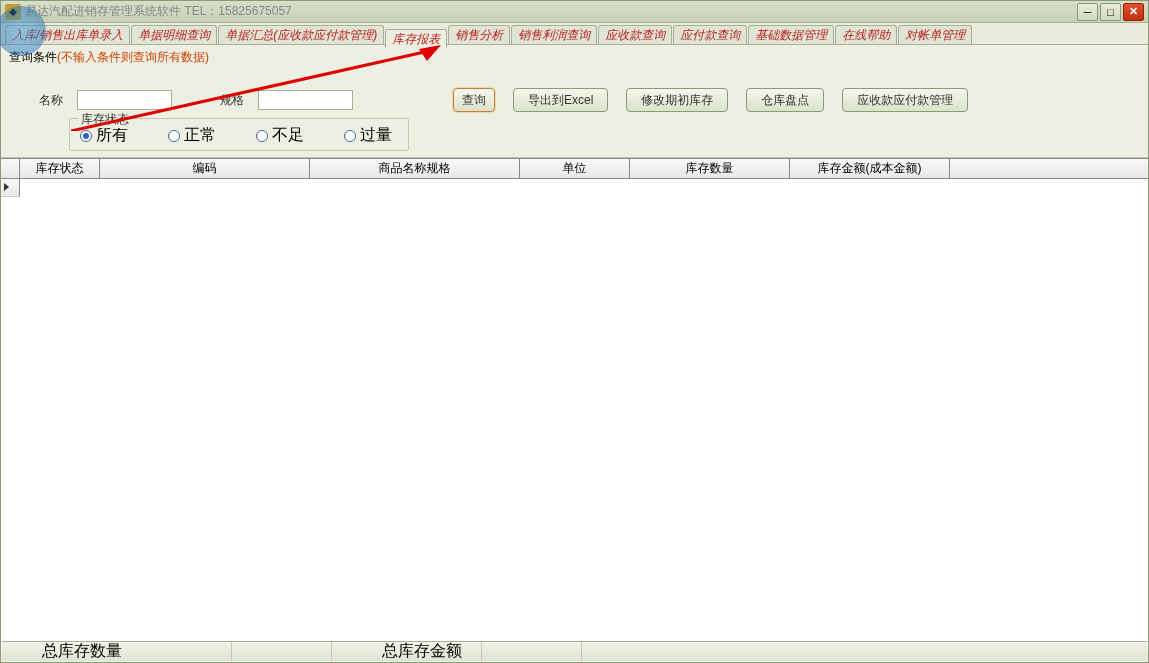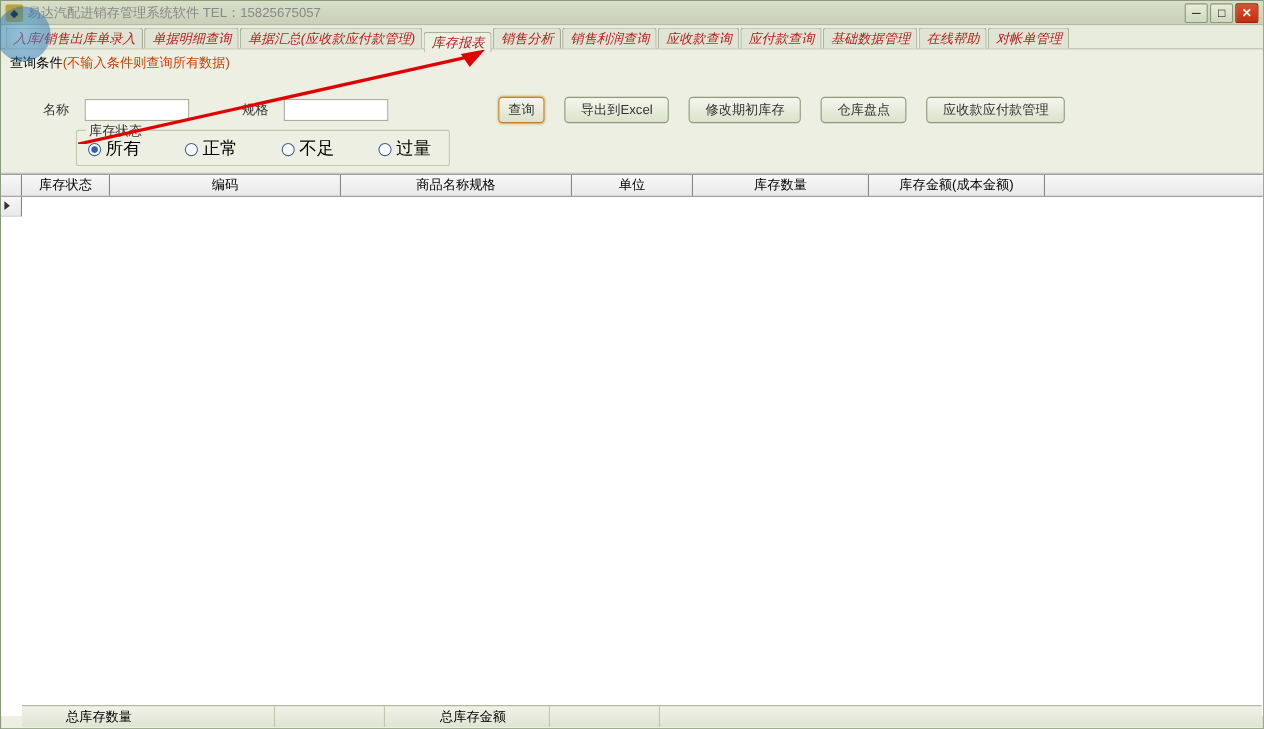--- a/index.html
+++ b/index.html
@@ -36,21 +36,21 @@
     .radio-dot.selected::after { content: ''; width: 6px; height: 6px; background: #3060c0; border-radius: 50%; }
     
     .table-area { background: #fff; border-top: 1px solid #888; }
     .table-header { display: flex; height: 20px; background: linear-gradient(to bottom, #f8f8f8, #e8e8e8); border-bottom: 1px solid #888; }
     .th { border-right: 1px solid #888; display: flex; align-items: center; justify-content: center; font-size: 12px; color: #000; }
     .th.rowh { width: 19px; border-right: 1px solid #888; }
     .table-body { height: 472px; background: #fff; position: relative; }
     .row-handle { width: 19px; height: 18px; background: linear-gradient(to bottom, #f8f8f8, #e8e8e8); border-right: 1px solid #888; border-bottom: 1px solid #ccc; position: absolute; top: 0; left: 0; }
     .row-handle::after { content: ''; position: absolute; left: 3px; top: 4px; border-top: 4px solid transparent; border-bottom: 4px solid transparent; border-left: 5px solid #333; }
     
-    .status-bar { position: absolute; bottom: 1px; left: 1px; right: 1px; height: 20px; background: linear-gradient(to bottom, #f0f2e6, #e0e4d4); border-top: 1px solid #a8b098; display: flex; align-items: center; font-size: 12px; margin-left: 18px; }
+    .status-bar { position: absolute; bottom: 1px; left: 1px; right: 1px; height: 20px; background: linear-gradient(to bottom, #f0f2e6, #e0e4d4); border-top: 1px solid #a8b098; display: flex; align-items: center; font-size: 16px; }
     .status-cell { border-right: 1px solid #c0c8b0; height: 100%; display: flex; align-items: center; padding-left: 40px; }
     
     .watermark { position: absolute; top: 5px; left: -5px; display: flex; align-items: center; opacity: 0.5; pointer-events: none; z-index: 100; }
     .watermark-logo { width: 50px; height: 50px; background: radial-gradient(circle, #40a0e0, #2060a0); border-radius: 50%; position: relative; }
     .watermark-text { font-size: 32px; font-weight: bold; color: rgba(140,150,120,0.6); letter-spacing: 2px; margin-left: 5px; font-family: "SimHei", sans-serif; }
     
     .arrow { position: absolute; top: 44px; left: 70px; width: 370px; height: 86px; pointer-events: none; z-index: 50; }
   </style>
 </head>
 <body>

